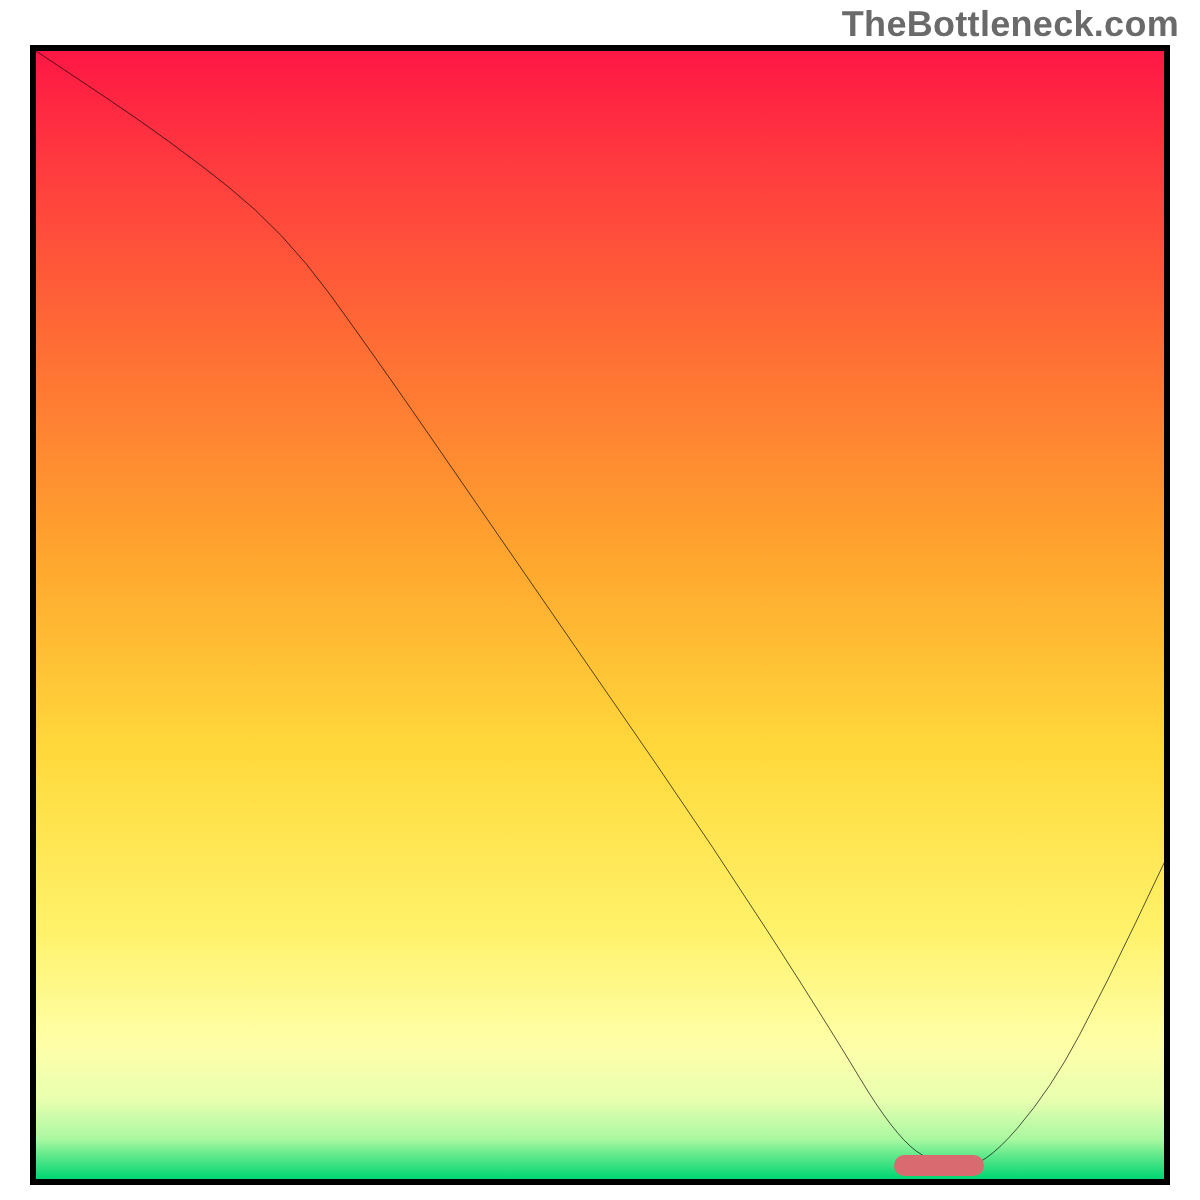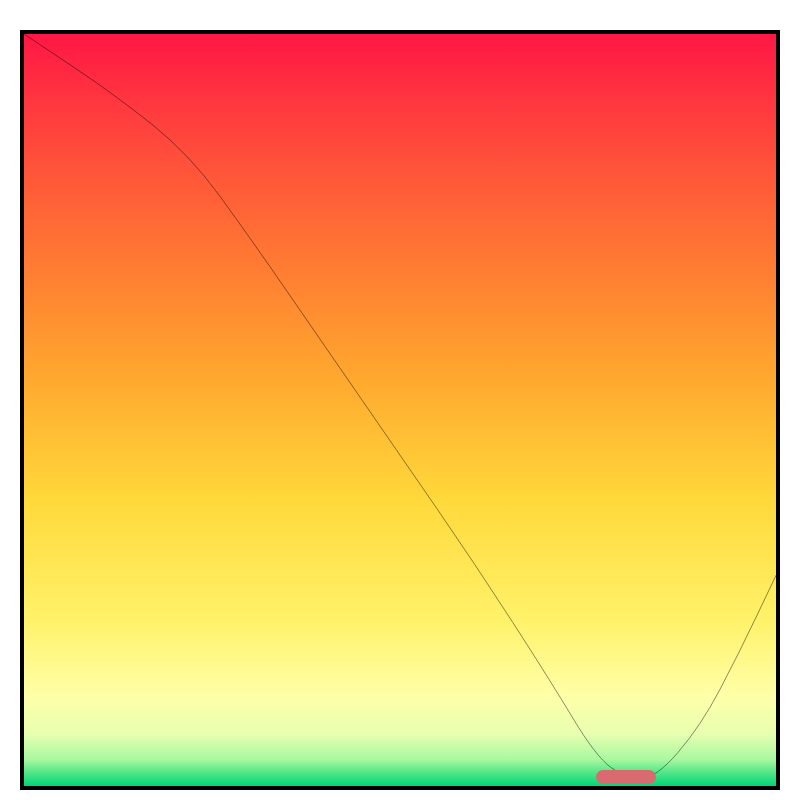--- a/index.html
+++ b/index.html
@@ -51,20 +51,21 @@
     height: 14px;
     border-radius: 7px;
     background: #d96a6f;
   }
 </style>
 </head>
 <body>
 
 <div class="canvas">
 
+  <div class="watermark">TheBottleneck.com</div>
 
   <div class="plot-frame">
 
     <svg class="gradient-bg" viewBox="0 0 100 100" preserveAspectRatio="none">
       <defs>
         <linearGradient id="heat" x1="0" y1="0" x2="0" y2="1">
             <stop offset="0%" stop-color="#ff1744"></stop>
             <stop offset="10%" stop-color="#ff3a3f"></stop>
             <stop offset="25%" stop-color="#ff6a35"></stop>
             <stop offset="45%" stop-color="#ffa62e"></stop>

